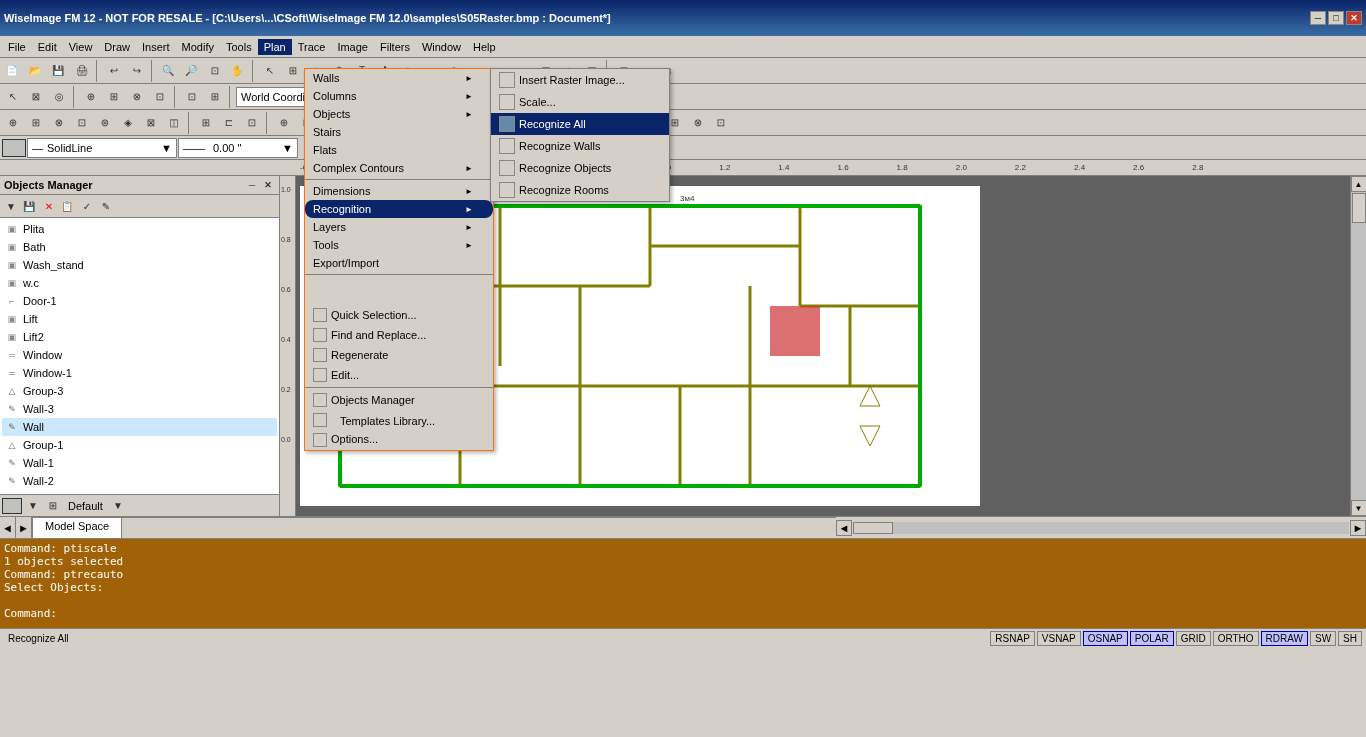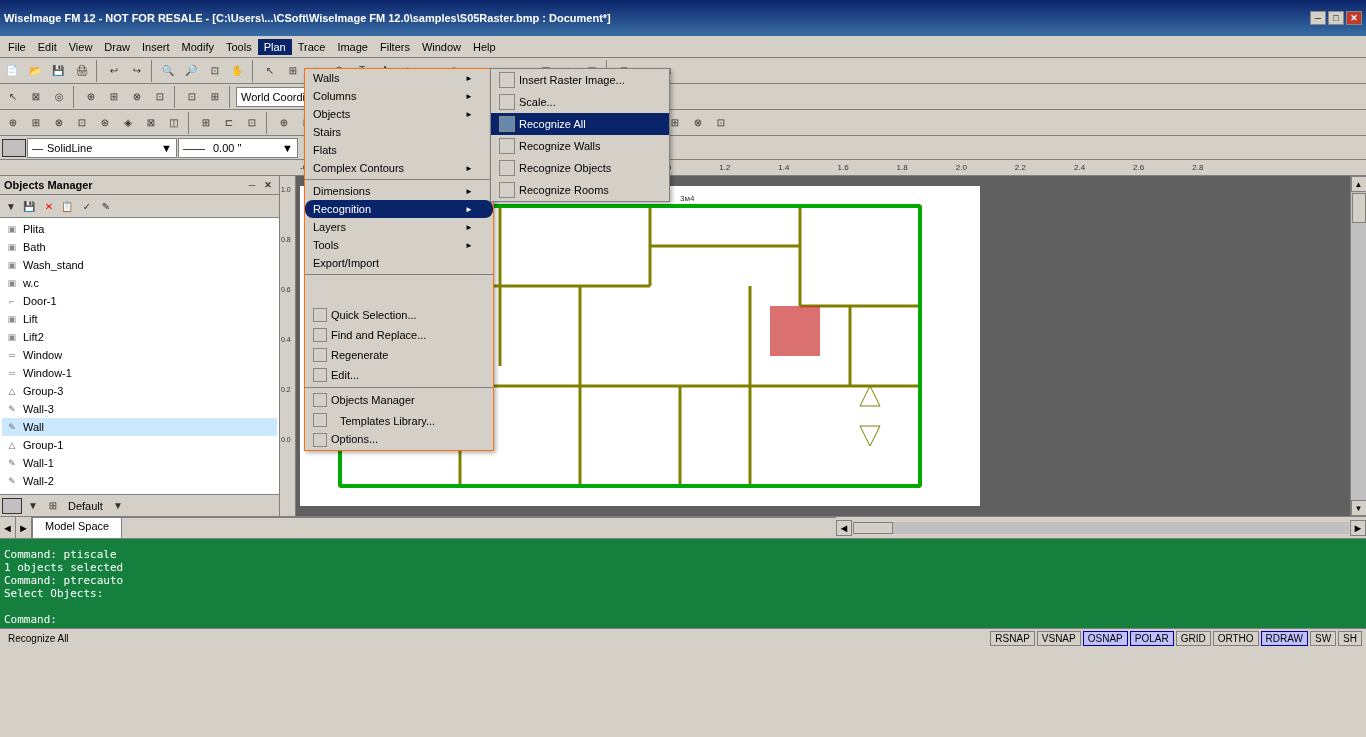--- a/index.html
+++ b/index.html
@@ -195,25 +195,25 @@
       border: 1px solid #808080;
       background: #d4d0c8;
       font-size: 10px;
       cursor: pointer;
     }
     .status-btn.active { background: #c0c0ff; border-color: #0000aa; }
     
     
     #command-area {
       height: 90px;
-      background: #15803d;
+      background: #a16207;
       color: white;
       font-family: monospace;
       font-size: 11px;
-      padding: 2px 4px;
+      padding: 8px 4px;
       border-top: 1px solid #808080;
       display: flex;
       flex-direction: column;
       justify-content: flex-end;
     }
     .line-dropdown {
       height: 20px;
       width: 150px;
       border: 1px solid #808080;
       background: white;

